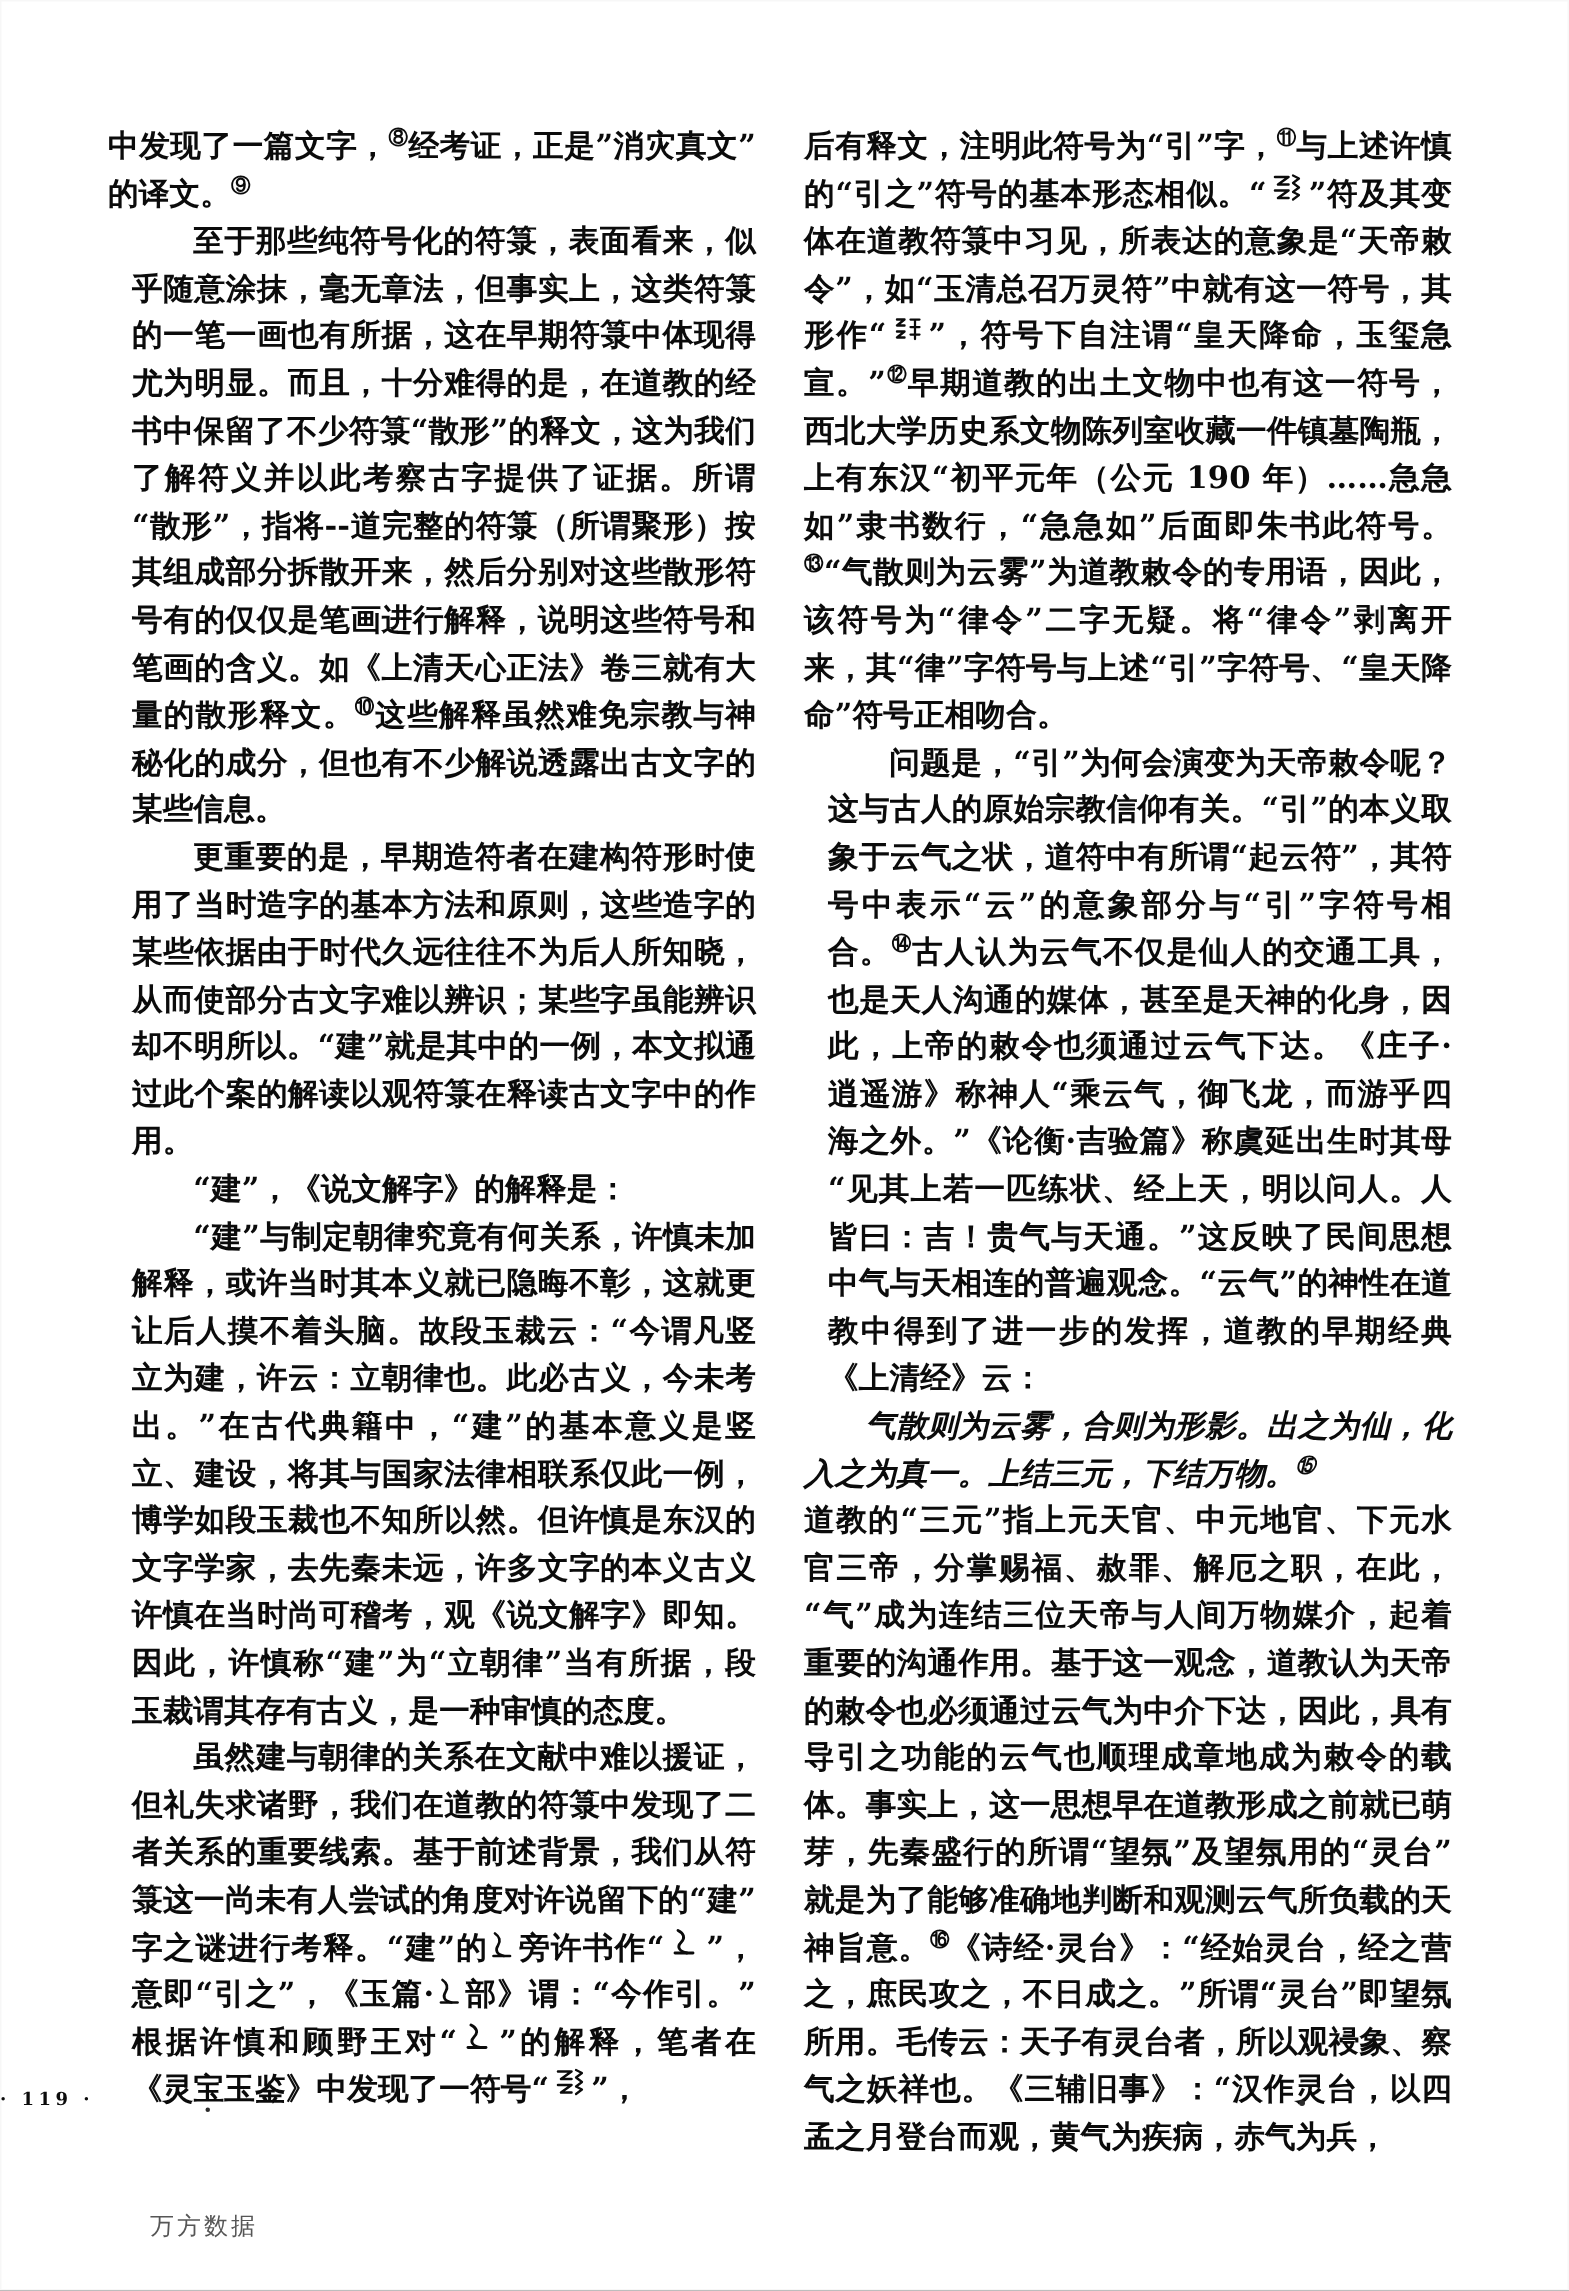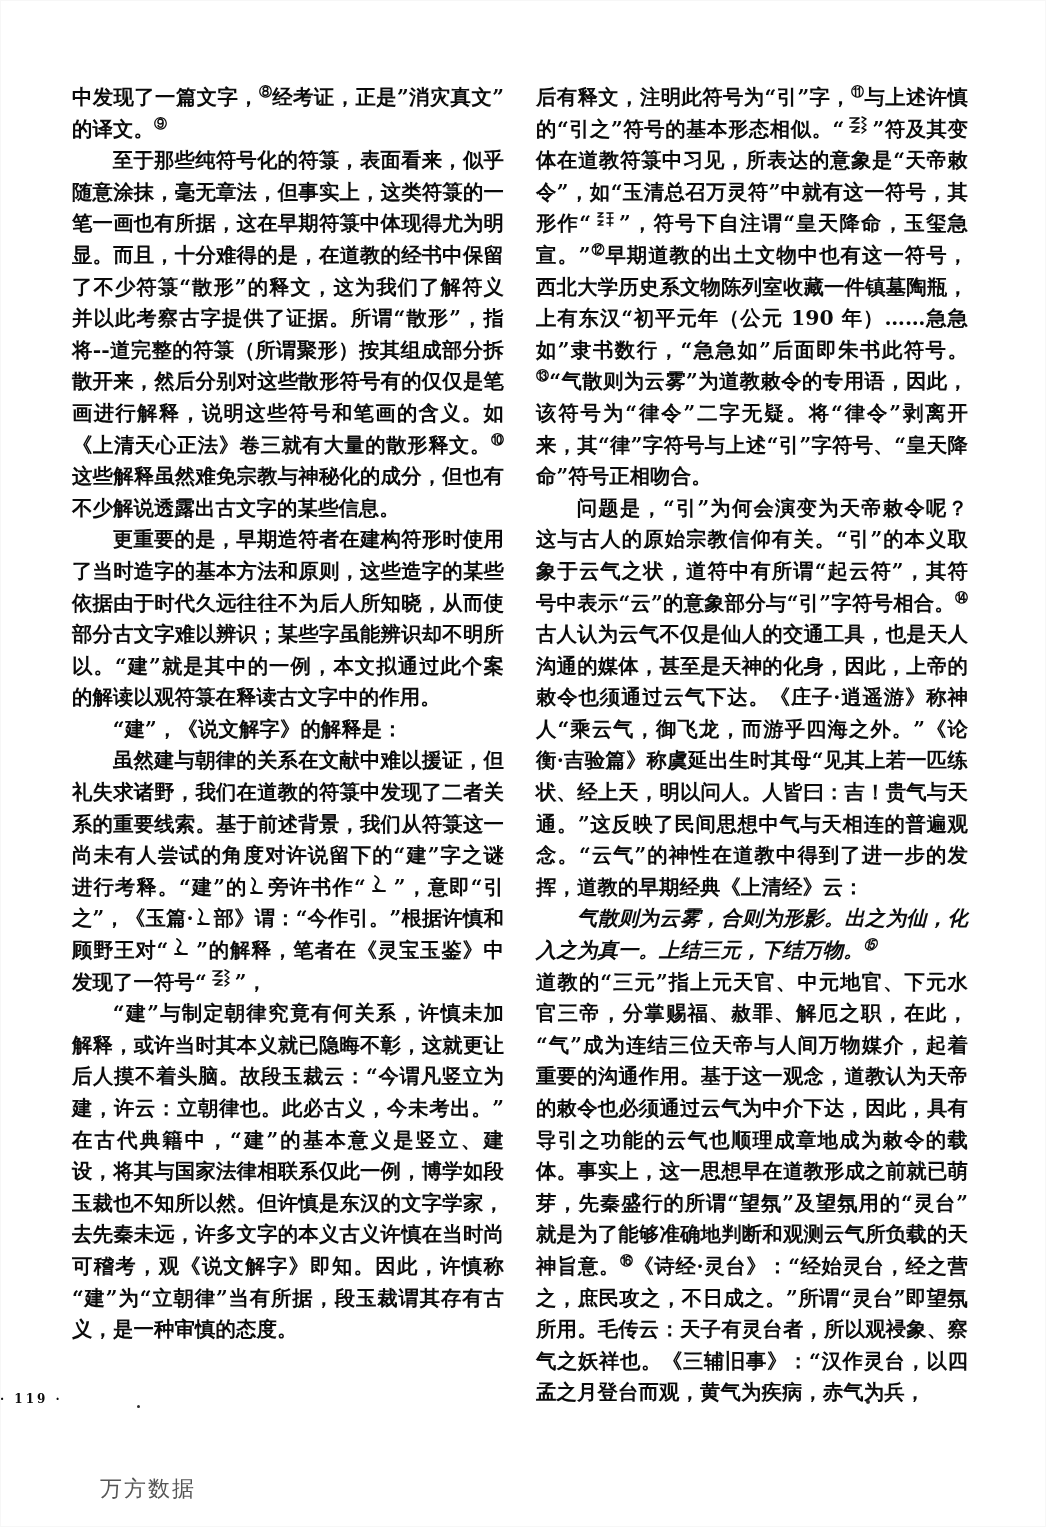--- a/index.html
+++ b/index.html
@@ -42,21 +42,21 @@
     margin: 0;
     font-size: 20.4px;
     line-height: 31.6px;
     text-align: justify;
     text-align-last: left;
     text-justify: inter-character;
     letter-spacing: 0.1px;
     font-weight: 600;
     -webkit-font-smoothing: none;
   }
-  p.indent { text-indent: 2em; }
+  p.indent { text-indent: 2em; margin-left: 16px; }
   p.cont   { text-indent: 0; }
 
   
   p.quote {
     text-indent: 2em;
     font-style: italic;
     font-weight: 600;
     font-family: "DejaVu Serif", "Liberation Serif", serif;
   }
 
@@ -96,21 +96,21 @@
     font-weight: 700;
     letter-spacing: 3px;
     font-family: "DejaVu Serif", "Liberation Serif", serif;
   }
 
   .watermark {
     position: absolute;
     left: 100px;
     top: 1474px;
     font-family: "DejaVu Sans", "Liberation Sans", sans-serif;
-    font-size: 22px;
+    font-size: 16px;
     color: #565656;
     letter-spacing: 2px;
     font-weight: 400;
   }
 
   .speck {
     position: absolute;
     background: #2b2b2b;
     border-radius: 50%;
   }
@@ -126,39 +126,39 @@
 
       <p class="cont"><span>中发现了一篇文字，</span><sup class="fn">⑧</sup><span>经考证，正是”消灾真文”的译文。</span><sup class="fn">⑨</sup></p>
 
       <p class="indent"><span>至于那些纯符号化的符箓，表面看来，似乎随意涂抹，毫无章法，但事实上，这类符箓的一笔一画也有所据，这在早期符箓中体现得尤为明显。而且，十分难得的是，在道教的经书中保留了不少符箓“散形”的释文，这为我们了解符义并以此考察古字提供了证据。所谓“散形”，指将--道完整的符箓（所谓聚形）按其组成部分拆散开来，然后分别对这些散形符号有的仅仅是笔画进行解释，说明这些符号和笔画的含义。如《上清天心正法》卷三就有大量的散形释文。</span><sup class="fn">⑩</sup><span>这些解释虽然难免宗教与神秘化的成分，但也有不少解说透露出古文字的某些信息。</span></p>
 
       <p class="indent"><span>更重要的是，早期造符者在建构符形时使用了当时造字的基本方法和原则，这些造字的某些依据由于时代久远往往不为后人所知晓，从而使部分古文字难以辨识；某些字虽能辨识却不明所以。“建”就是其中的一例，本文拟通过此个案的解读以观符箓在释读古文字中的作用。</span></p>
 
       <p class="indent"><span>“建”，《说文解字》的解释是：</span></p>
 
 
+      <p class="indent"><span>“建”与制定朝律究竟有何关系，许慎未加解释，或许当时其本义就已隐晦不彰，这就更让后人摸不着头脑。故段玉裁云：“今谓凡竖立为建，许云：立朝律也。此必古义，今未考出。”在古代典籍中，“建”的基本意义是竖立、建设，将其与国家法律相联系仅此一例，博学如段玉裁也不知所以然。但许慎是东汉的文字学家，去先秦未远，许多文字的本义古义许慎在当时尚可稽考，观《说文解字》即知。因此，许慎称“建”为“立朝律”当有所据，段玉裁谓其存有古义，是一种审慎的态度。</span></p>
+
       <p class="indent"><span>虽然建与朝律的关系在文献中难以援证，但礼失求诸野，我们在道教的符箓中发现了二者关系的重要线索。基于前述背景，我们从符箓这一尚未有人尝试的角度对许说留下的“建”字之谜进行考释。“建”的</span><span class="radical"><svg viewBox="0 0 16 22">
               <path d="M3 3 C6 5, 7 8, 5 11 C3 14, 4 17, 9 18" stroke="#0b0b0b" stroke-width="1.8" fill="none" stroke-linecap="round"></path>
               <path d="M2 18 L13 18" stroke="#0b0b0b" stroke-width="1.8" fill="none" stroke-linecap="round"></path>
             </svg></span><span>旁许书作“</span><span class="talisman"><svg viewBox="0 0 22 24">
               <path d="M6 4 C10 6, 11 9, 8 12 C5 15, 7 18, 12 19" stroke="#0b0b0b" stroke-width="1.9" fill="none" stroke-linecap="round"></path>
               <path d="M4 19 L16 19" stroke="#0b0b0b" stroke-width="1.9" fill="none" stroke-linecap="round"></path>
             </svg></span><span>”，意即“引之”，《玉篇·</span><span class="radical"><svg viewBox="0 0 16 22">
               <path d="M3 3 C6 5, 7 8, 5 11 C3 14, 4 17, 9 18" stroke="#0b0b0b" stroke-width="1.8" fill="none" stroke-linecap="round"></path>
               <path d="M2 18 L13 18" stroke="#0b0b0b" stroke-width="1.8" fill="none" stroke-linecap="round"></path>
             </svg></span><span>部》谓：“今作引。”根据许慎和顾野王对“</span><span class="talisman"><svg viewBox="0 0 22 24">
               <path d="M6 4 C10 6, 11 9, 8 12 C5 15, 7 18, 12 19" stroke="#0b0b0b" stroke-width="1.9" fill="none" stroke-linecap="round"></path>
               <path d="M4 19 L16 19" stroke="#0b0b0b" stroke-width="1.9" fill="none" stroke-linecap="round"></path>
             </svg></span><span>”的解释，笔者在《灵宝玉鉴》中发现了一符号“</span><span class="talisman"><svg viewBox="0 0 22 24">
               <path d="M3 4 L12 4 L5 9 L12 9" stroke="#0b0b0b" stroke-width="1.7" fill="none" stroke-linejoin="round" stroke-linecap="round"></path>
               <path d="M3 13 L12 13 L5 18 L12 18" stroke="#0b0b0b" stroke-width="1.7" fill="none" stroke-linejoin="round" stroke-linecap="round"></path>
               <path d="M15 3 L19 5 L15 8 L19 11 L15 14 L19 16 L15 19" stroke="#0b0b0b" stroke-width="1.5" fill="none" stroke-linejoin="round" stroke-linecap="round"></path>
             </svg></span><span>”，</span></p>
-
-      <p class="indent"><span>“建”与制定朝律究竟有何关系，许慎未加解释，或许当时其本义就已隐晦不彰，这就更让后人摸不着头脑。故段玉裁云：“今谓凡竖立为建，许云：立朝律也。此必古义，今未考出。”在古代典籍中，“建”的基本意义是竖立、建设，将其与国家法律相联系仅此一例，博学如段玉裁也不知所以然。但许慎是东汉的文字学家，去先秦未远，许多文字的本义古义许慎在当时尚可稽考，观《说文解字》即知。因此，许慎称“建”为“立朝律”当有所据，段玉裁谓其存有古义，是一种审慎的态度。</span></p>
 
     </div>
 
     <div class="col">
 
       <p class="cont"><span>后有释文，注明此符号为“引”字，</span><sup class="fn">⑪</sup><span>与上述许慎的“引之”符号的基本形态相似。“</span><span class="talisman"><svg viewBox="0 0 22 24">
               <path d="M3 4 L12 4 L5 9 L12 9" stroke="#0b0b0b" stroke-width="1.7" fill="none" stroke-linejoin="round" stroke-linecap="round"></path>
               <path d="M3 13 L12 13 L5 18 L12 18" stroke="#0b0b0b" stroke-width="1.7" fill="none" stroke-linejoin="round" stroke-linecap="round"></path>
               <path d="M15 3 L19 5 L15 8 L19 11 L15 14 L19 16 L15 19" stroke="#0b0b0b" stroke-width="1.5" fill="none" stroke-linejoin="round" stroke-linecap="round"></path>
             </svg></span><span>”符及其变体在道教符箓中习见，所表达的意象是“天帝敕令”，如“玉清总召万灵符”中就有这一符号，其形作“</span><span class="talisman"><svg viewBox="0 0 22 24">

